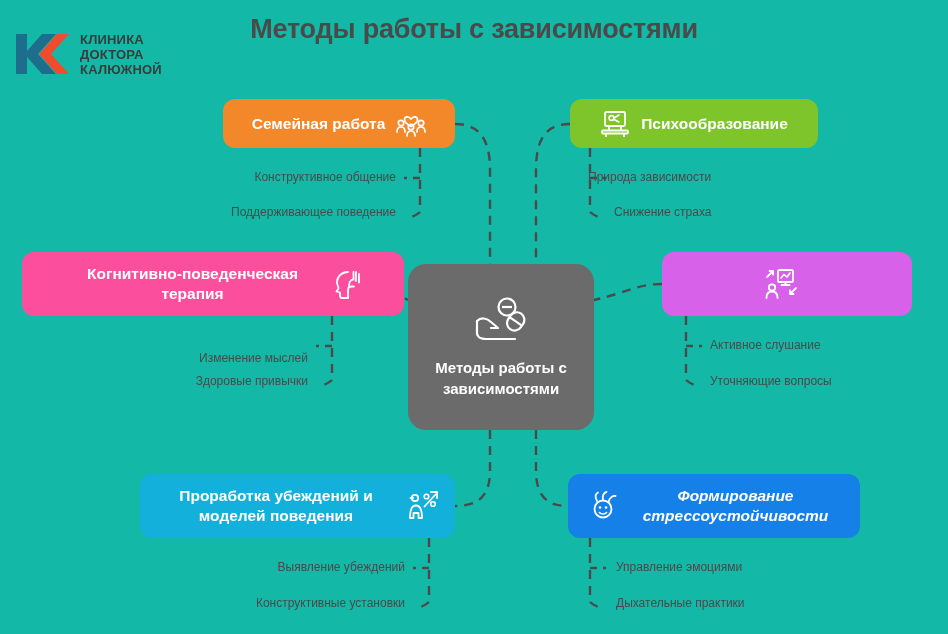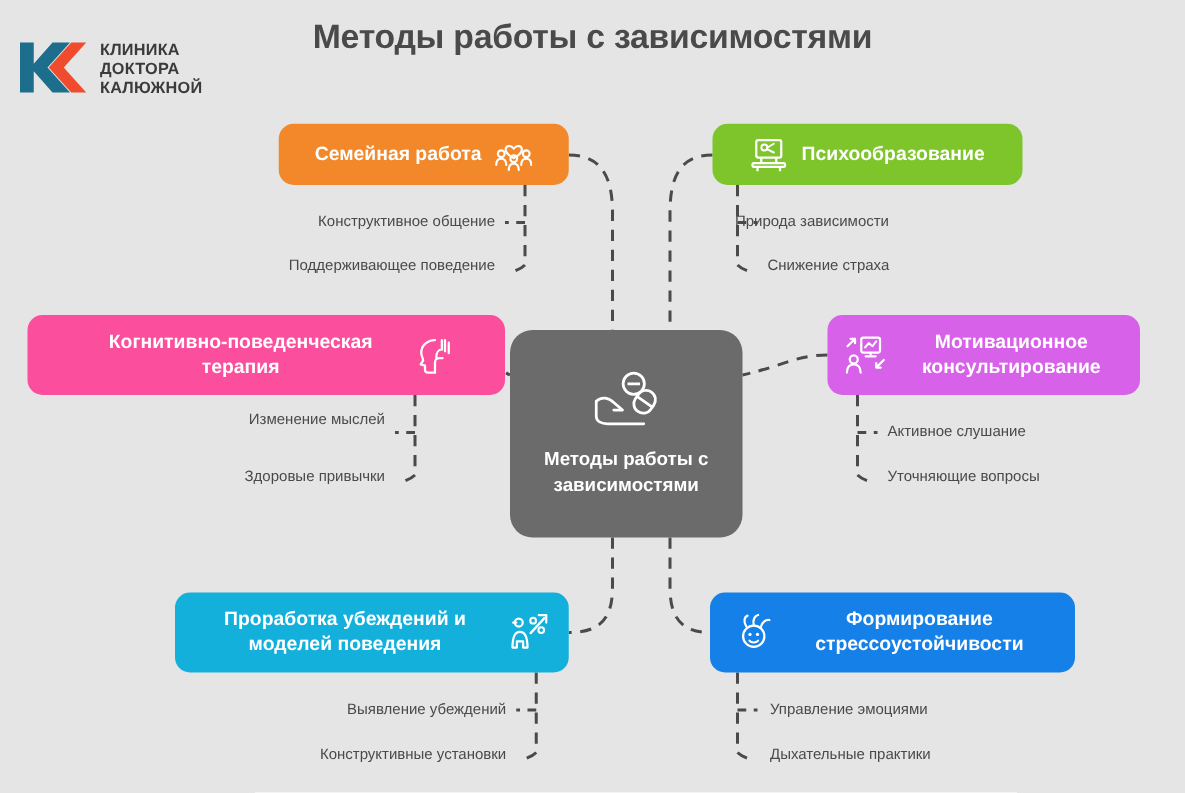--- a/index.html
+++ b/index.html
@@ -4,21 +4,21 @@
 <style>
   html, body {
     margin: 0;
     padding: 0;
     background: #ffffff;
   }
   #canvas {
     position: relative;
     width: 948px;
     height: 634px;
-    background: #e5e5e5;
+    background: #14b8a6;
     overflow: hidden;
     font-family: "Liberation Sans", sans-serif;
     -webkit-font-smoothing: antialiased;
   }
 
   
   #logo {
     position: absolute;
     left: 12px;
     top: 30px;
@@ -234,21 +234,20 @@
     <svg class="ico" width="33" height="32" viewBox="0 0 33 32">
       <path d="M2 9 L 8 3 M8 3 L 4.5 3 M8 3 L 8 6.5" fill="none" stroke="#fff" stroke-width="1.8" stroke-linecap="round"></path>
       <rect x="13" y="2" width="15" height="12" rx="1.6" fill="none" stroke="#fff" stroke-width="1.8"></rect>
       <path d="M16 10 L 19 6.5 L 22 9 L 25 5" fill="none" stroke="#fff" stroke-width="1.6" stroke-linecap="round" stroke-linejoin="round"></path>
       <line x1="20.5" y1="14" x2="20.5" y2="17" stroke="#fff" stroke-width="1.8"></line>
       <line x1="16.5" y1="17" x2="24.5" y2="17" stroke="#fff" stroke-width="1.8" stroke-linecap="round"></line>
       <circle cx="7" cy="19.5" r="3.2" fill="none" stroke="#fff" stroke-width="1.8"></circle>
       <path d="M1.5 30 C 1.5 25.5, 4 23.5, 7 23.5 C 10 23.5, 12.5 25.5, 12.5 30" fill="none" stroke="#fff" stroke-width="1.8" stroke-linecap="round"></path>
       <path d="M31 20 L 25 26 M25 26 L 28.5 26 M25 26 L 25 22.5" fill="none" stroke="#fff" stroke-width="1.8" stroke-linecap="round"></path>
     </svg>
-    <span class="lbl" style="width:192px;">Мотивационное консультирование</span>
   </div>
 
   <div class="card icon-right" id="card-beliefs">
     <span class="lbl" style="width:240px;">Проработка убеждений и моделей поведения</span>
     <svg class="ico" width="32" height="32" viewBox="0 0 32 32">
       <circle cx="8" cy="8" r="3.2" fill="none" stroke="#fff" stroke-width="1.8"></circle>
       <line x1="3.5" y1="8" x2="6" y2="8" stroke="#fff" stroke-width="1.8" stroke-linecap="round"></line>
       <path d="M3 28 C 3 19, 5 15.5, 9 15.5 C 13 15.5, 15 19, 15 28 L 11.5 28 L 11.5 23 L 6.5 23 L 6.5 28 Z" fill="none" stroke="#fff" stroke-width="1.8" stroke-linejoin="round"></path>
       <circle cx="19.5" cy="6.5" r="2.3" fill="none" stroke="#fff" stroke-width="1.6"></circle>
       <circle cx="26" cy="14" r="2.3" fill="none" stroke="#fff" stroke-width="1.6"></circle>
@@ -260,30 +259,30 @@
   <div class="card icon-left" id="card-stress">
     <svg class="ico" width="32" height="32" viewBox="0 0 32 32">
       <circle cx="16" cy="19" r="8.5" fill="none" stroke="#fff" stroke-width="1.8"></circle>
       <circle cx="13" cy="17.5" r="1.3" fill="#fff"></circle>
       <circle cx="19" cy="17.5" r="1.3" fill="#fff"></circle>
       <path d="M12.5 22.5 C 14 24.5, 18 24.5, 19.5 22.5" fill="none" stroke="#fff" stroke-width="1.6" stroke-linecap="round"></path>
       <path d="M10 11 C 7.5 7, 8.5 3.5, 11 2.5" fill="none" stroke="#fff" stroke-width="1.8" stroke-linecap="round"></path>
       <path d="M16 10 C 15 5.5, 17 2.5, 19.5 2" fill="none" stroke="#fff" stroke-width="1.8" stroke-linecap="round"></path>
       <path d="M21.5 12 C 22.5 7.5, 26 5.5, 28.5 6" fill="none" stroke="#fff" stroke-width="1.8" stroke-linecap="round"></path>
     </svg>
-    <span class="lbl" style="width:212px;">Формирование стрессоустойчивости</span>
+    <span class="lbl" style="width:212px;font-style:italic;">Формирование стрессоустойчивости</span>
   </div>
 
   <div class="sub right-aligned" style="left:60px; top:167px; width:336px;">Конструктивное общение</div>
   <div class="sub right-aligned" style="left:40px; top:202px; width:356px;">Поддерживающее поведение</div>
 
   <div class="sub left-aligned" style="left:588px; top:167px; width:320px;">Природа зависимости</div>
   <div class="sub left-aligned" style="left:614px; top:202px; width:320px;">Снижение страха</div>
 
-  <div class="sub right-aligned" style="left:20px; top:325px; width:288px;">Изменение мыслей</div>
+  <div class="sub right-aligned" style="left:20px; top:348px; width:288px;">Изменение мыслей</div>
   <div class="sub right-aligned" style="left:20px; top:371px; width:288px;">Здоровые привычки</div>
 
   <div class="sub left-aligned" style="left:710px; top:335px; width:236px;">Активное слушание</div>
   <div class="sub left-aligned" style="left:710px; top:371px; width:236px;">Уточняющие вопросы</div>
 
   <div class="sub right-aligned" style="left:100px; top:557px; width:305px;">Выявление убеждений</div>
   <div class="sub right-aligned" style="left:100px; top:593px; width:305px;">Конструктивные установки</div>
 
   <div class="sub left-aligned" style="left:616px; top:557px; width:320px;">Управление эмоциями</div>
   <div class="sub left-aligned" style="left:616px; top:593px; width:320px;">Дыхательные практики</div>

